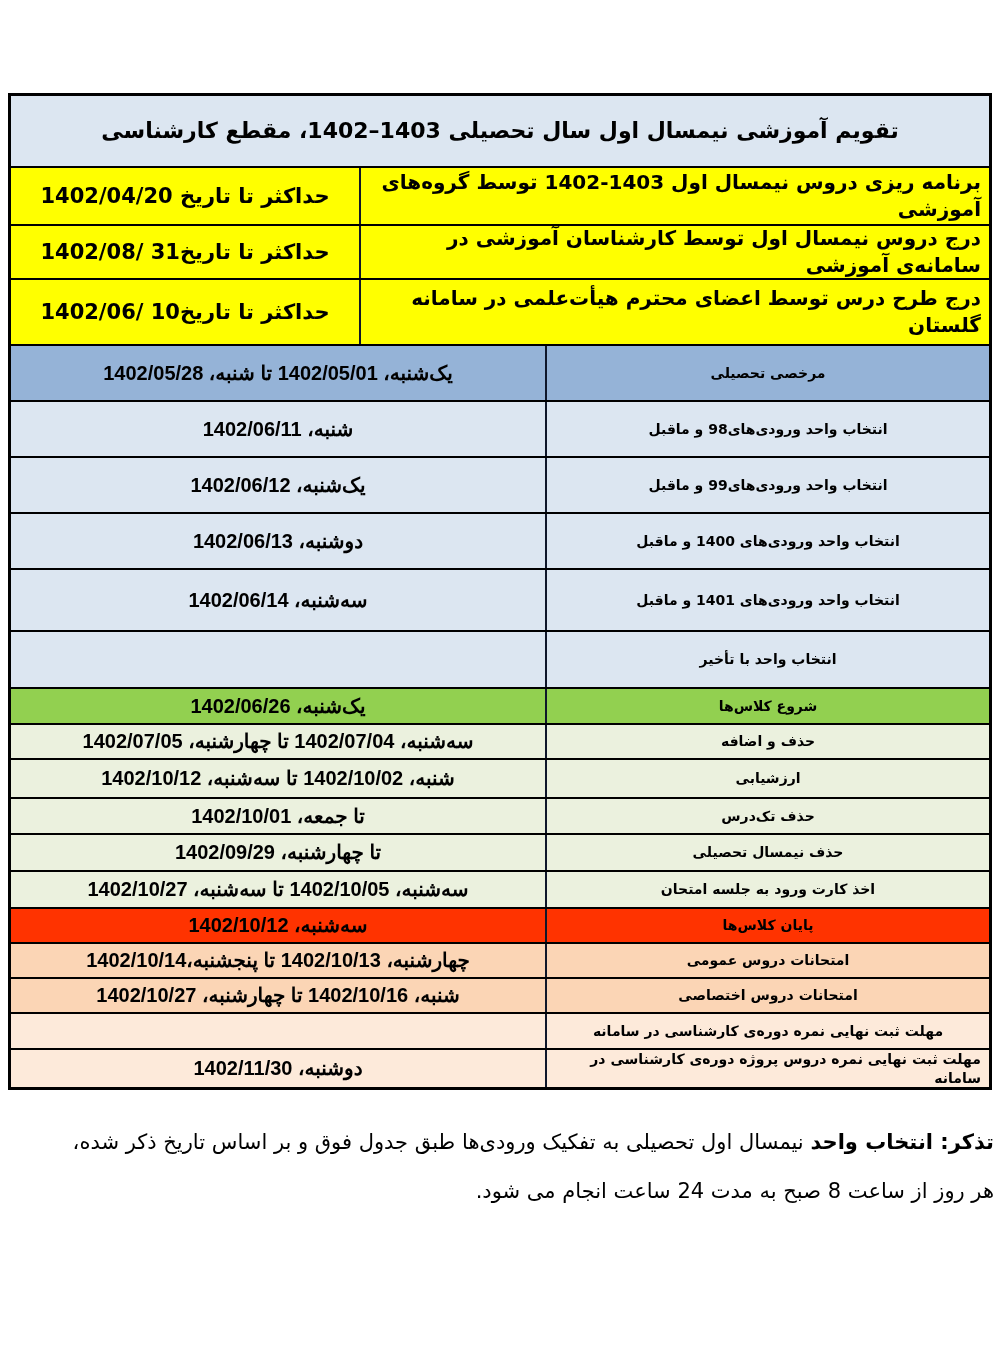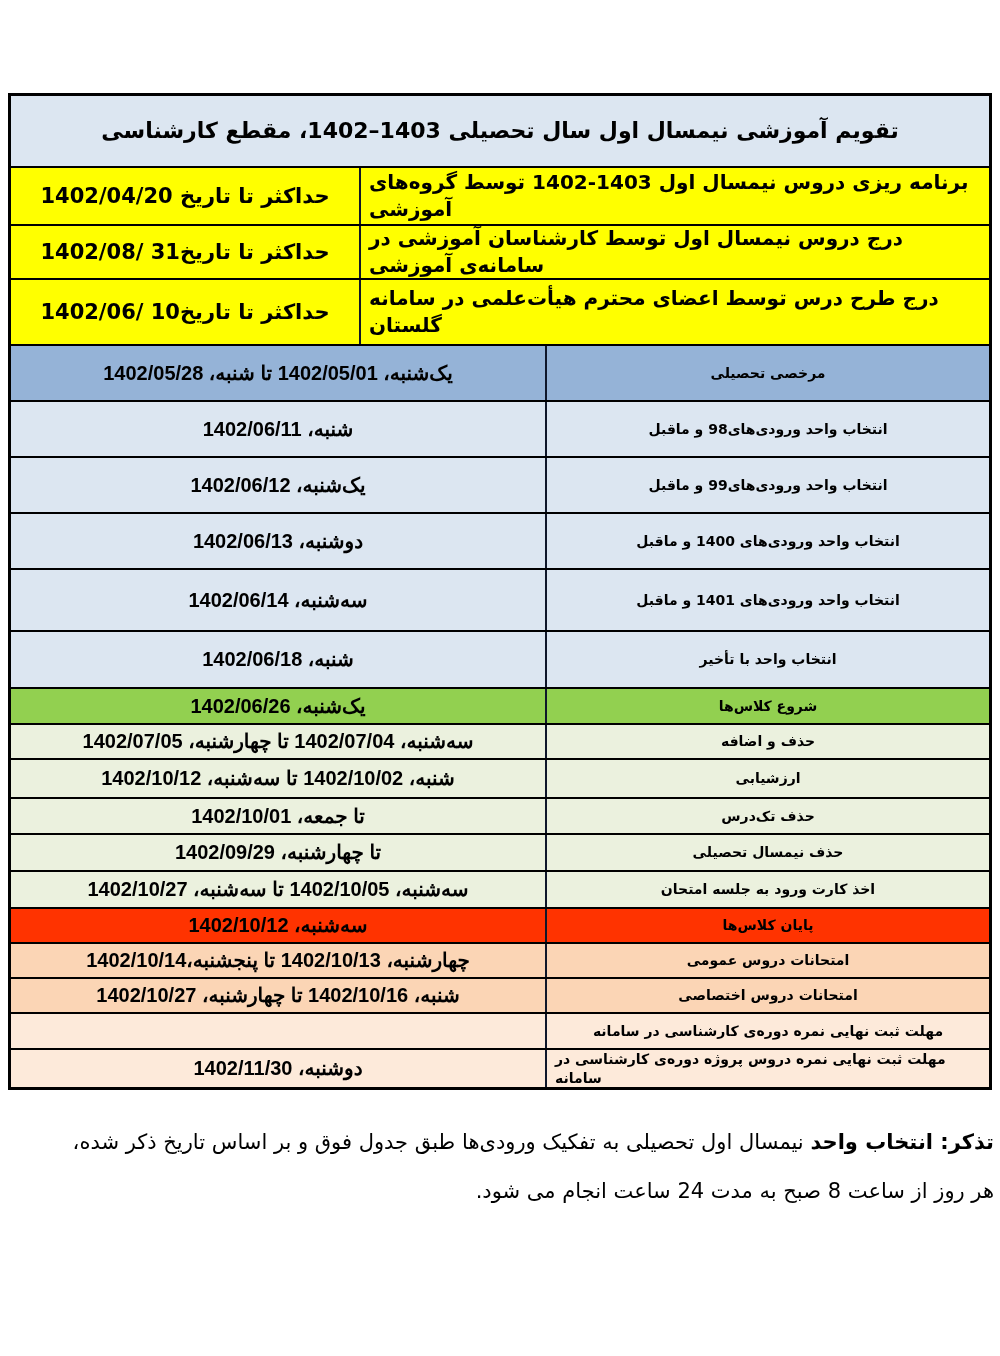--- a/index.html
+++ b/index.html
@@ -9,21 +9,21 @@
     color:#000;direction:rtl;
   }
   .calendar-table{
     position:absolute;top:93px;left:8px;width:984px;
     border:3px solid #000;box-sizing:border-box;background:#fff;
   }
   .row{display:flex;border-top:2px solid #000;box-sizing:border-box;}
   .row:first-child{border-top:none;}
   .cell{
     display:flex;align-items:center;justify-content:center;
-    text-align:left;box-sizing:border-box;padding:2px 8px;
+    text-align:right;box-sizing:border-box;padding:2px 8px;
     font-weight:bold;line-height:1.35;
   }
   .label-cell{border-left:2px solid #0f172a;}
   .date-cell{flex:1;}
   
   .title-row{height:70px;background:#dce6f1;}
   .title-row .cell{width:100%;font-size:22px;}
   
   .plan-row{background:#ffff00;}
   .plan-row .label-cell{width:630px;font-size:20px;}
@@ -86,21 +86,20 @@
   <div class="row cal-row r-light" style="height:56px">
     <div class="cell label-cell">انتخاب واحد ورودی‌های 1400 و ماقبل</div>
     <div class="cell date-cell serif-date">دوشنبه، 1402/06/13</div>
   </div>
   <div class="row cal-row r-light" style="height:62px">
     <div class="cell label-cell">انتخاب واحد ورودی‌های 1401 و ماقبل</div>
     <div class="cell date-cell serif-date">سه‌شنبه، 1402/06/14</div>
   </div>
   <div class="row cal-row r-light" style="height:57px">
     <div class="cell label-cell">انتخاب واحد با تأخیر</div>
-    <div class="cell date-cell serif-date">شنبه، 1402/06/18</div>
   </div>
   <div class="row cal-row r-green" style="height:36px">
     <div class="cell label-cell">شروع کلاس‌ها</div>
     <div class="cell date-cell serif-date">یک‌شنبه، 1402/06/26</div>
   </div>
   <div class="row cal-row r-pale" style="height:35px">
     <div class="cell label-cell">حذف و اضافه</div>
     <div class="cell date-cell serif-date">سه‌شنبه، 1402/07/04 تا چهارشنبه، 1402/07/05</div>
   </div>
   <div class="row cal-row r-pale" style="height:39px">

